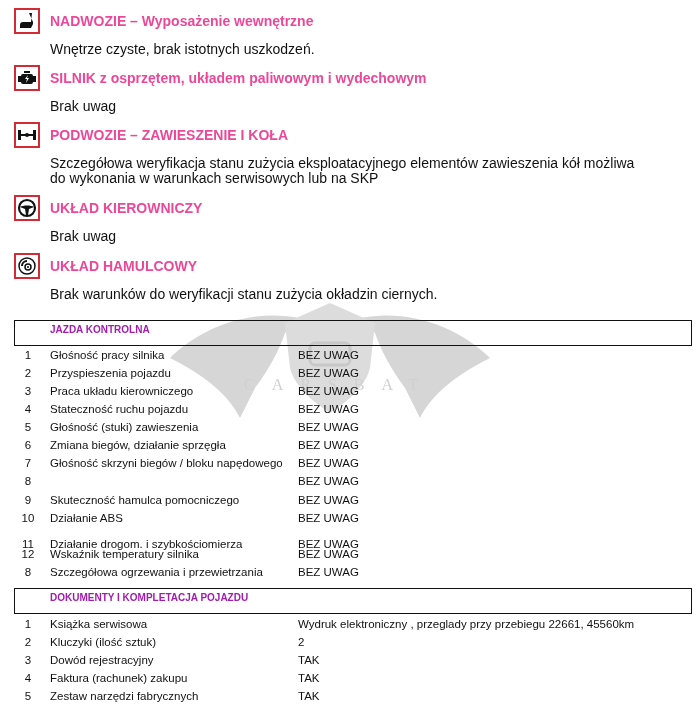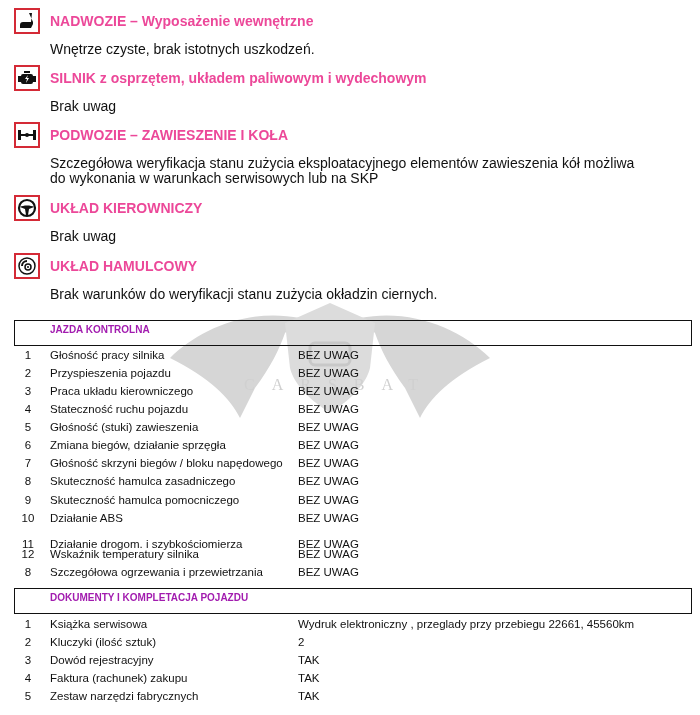--- a/index.html
+++ b/index.html
@@ -159,21 +159,20 @@
         <span class="label">Zmiana biegów, działanie sprzęgła</span>
         <span class="val">BEZ UWAG</span>
       </div>
     <div class="row" style="top:457px;">
         <span class="num">7</span>
         <span class="label">Głośność skrzyni biegów / bloku napędowego</span>
         <span class="val">BEZ UWAG</span>
       </div>
     <div class="row" style="top:475px;">
         <span class="num">8</span>
-        <span class="label">Skuteczność hamulca zasadniczego</span>
         <span class="val">BEZ UWAG</span>
       </div>
     <div class="row" style="top:494px;">
         <span class="num">9</span>
         <span class="label">Skuteczność hamulca pomocniczego</span>
         <span class="val">BEZ UWAG</span>
       </div>
     <div class="row" style="top:512px;padding-left:41px;">
         <span class="num">10</span>
         <span class="label">Działanie ABS</span>

